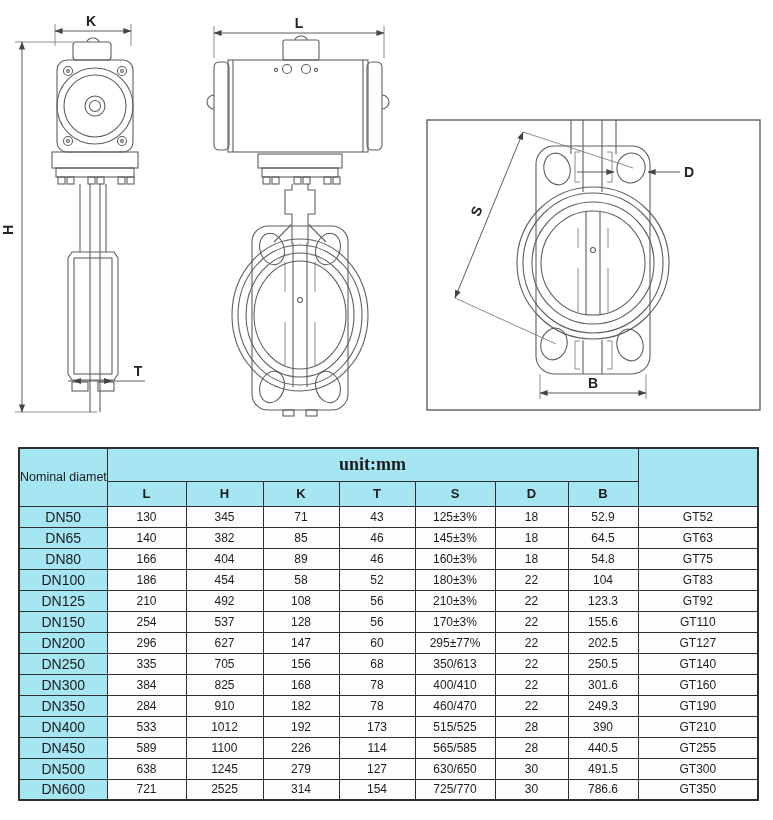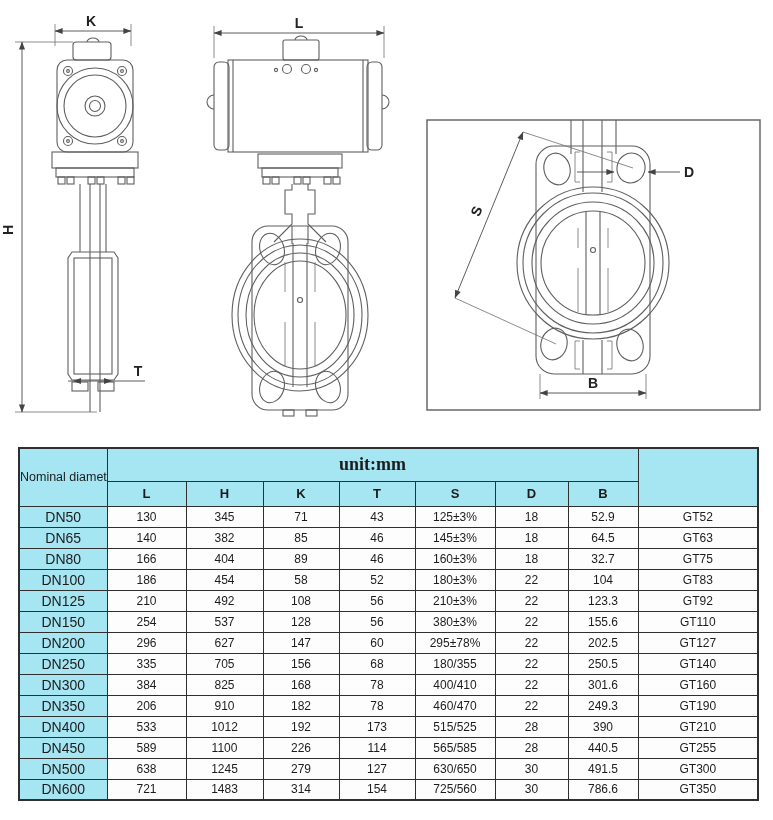--- a/index.html
+++ b/index.html
@@ -270,21 +270,21 @@
         <td>GT63</td>
       </tr>
       <tr>
         <td class="dn">DN80</td>
         <td>166</td>
         <td>404</td>
         <td>89</td>
         <td>46</td>
         <td>160±3%</td>
         <td>18</td>
-        <td>32.7</td>
+        <td>54.8</td>
         <td>GT75</td>
       </tr>
       <tr>
         <td class="dn">DN100</td>
         <td>186</td>
         <td>454</td>
         <td>58</td>
         <td>52</td>
         <td>180±3%</td>
         <td>22</td>
@@ -301,61 +301,61 @@
         <td>22</td>
         <td>123.3</td>
         <td>GT92</td>
       </tr>
       <tr>
         <td class="dn">DN150</td>
         <td>254</td>
         <td>537</td>
         <td>128</td>
         <td>56</td>
-        <td>380±3%</td>
+        <td>170±3%</td>
         <td>22</td>
         <td>155.6</td>
         <td>GT110</td>
       </tr>
       <tr>
         <td class="dn">DN200</td>
         <td>296</td>
         <td>627</td>
         <td>147</td>
         <td>60</td>
-        <td>295±78%</td>
+        <td>295±77%</td>
         <td>22</td>
         <td>202.5</td>
         <td>GT127</td>
       </tr>
       <tr>
         <td class="dn">DN250</td>
         <td>335</td>
         <td>705</td>
         <td>156</td>
         <td>68</td>
-        <td>180/355</td>
+        <td>350/613</td>
         <td>22</td>
         <td>250.5</td>
         <td>GT140</td>
       </tr>
       <tr>
         <td class="dn">DN300</td>
         <td>384</td>
         <td>825</td>
         <td>168</td>
         <td>78</td>
         <td>400/410</td>
         <td>22</td>
         <td>301.6</td>
         <td>GT160</td>
       </tr>
       <tr>
         <td class="dn">DN350</td>
-        <td>206</td>
+        <td>284</td>
         <td>910</td>
         <td>182</td>
         <td>78</td>
         <td>460/470</td>
         <td>22</td>
         <td>249.3</td>
         <td>GT190</td>
       </tr>
       <tr>
         <td class="dn">DN400</td>
@@ -386,22 +386,22 @@
         <td>279</td>
         <td>127</td>
         <td>630/650</td>
         <td>30</td>
         <td>491.5</td>
         <td>GT300</td>
       </tr>
       <tr>
         <td class="dn">DN600</td>
         <td>721</td>
-        <td>1483</td>
+        <td>2525</td>
         <td>314</td>
         <td>154</td>
-        <td>725/560</td>
+        <td>725/770</td>
         <td>30</td>
         <td>786.6</td>
         <td>GT350</td>
       </tr>
     </tbody>
 </table>
 
 </body></html>

